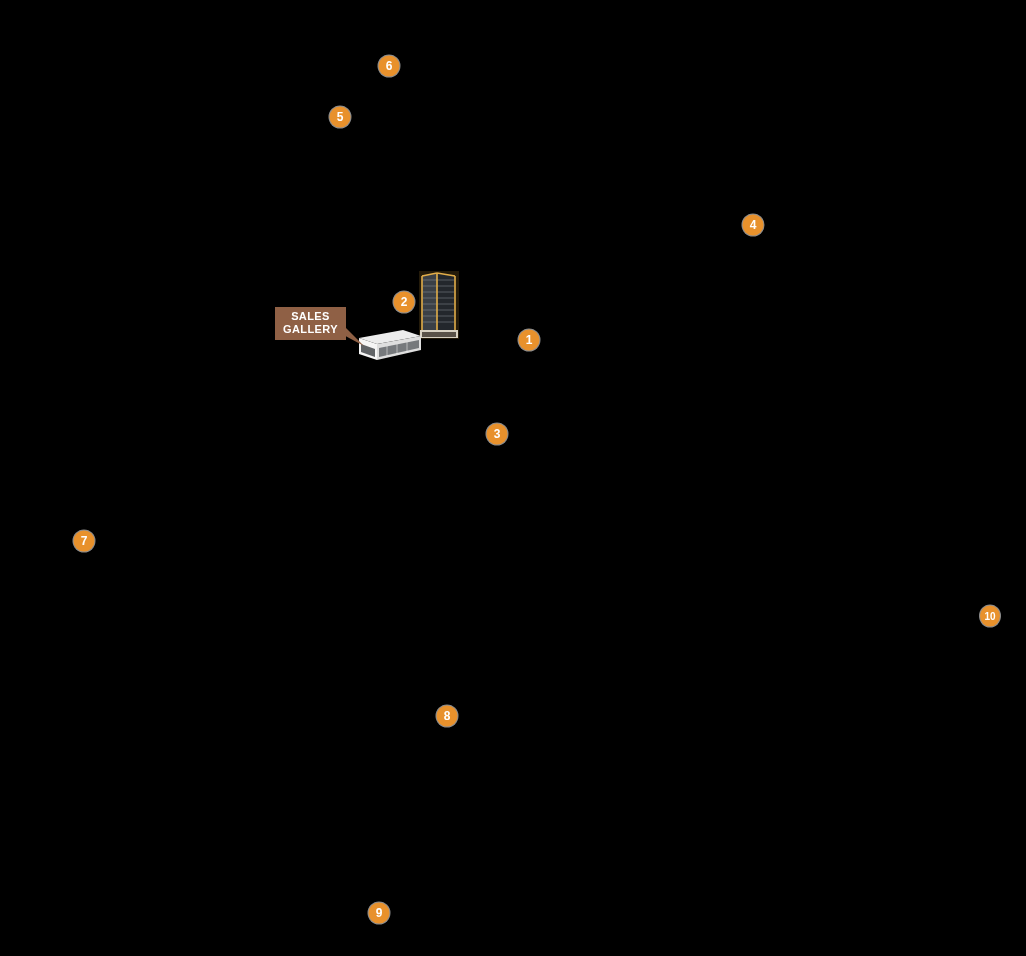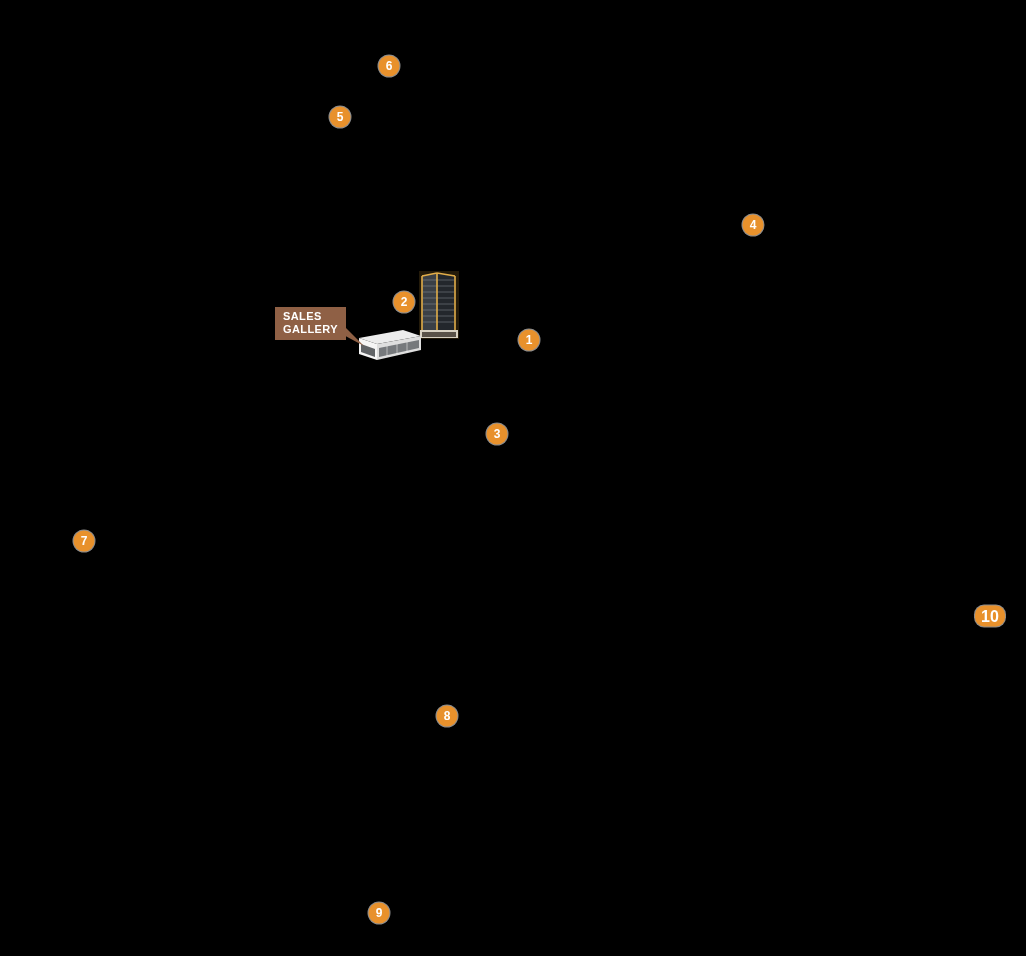--- a/index.html
+++ b/index.html
@@ -25,36 +25,35 @@
     font-weight: bold;
     font-size: 12px;
     line-height: 21px;
     text-align: center;
     transform: translate(-50%, -50%);
     box-shadow: 0 0 0 1px rgba(255,255,255,0.55);
     cursor: pointer;
     user-select: none;
   }
   .marker.wide {
-    width: 30px;
-    font-size: 16px;
-    border-radius: 9px;
+    width: 20px;
+    font-size: 10px;
   }
   .sales-tag {
     position: absolute;
     left: 275px;
     top: 307px;
     background: #8F6045;
     color: #FFFFFF;
     font-weight: bold;
     font-size: 11px;
     line-height: 13px;
     letter-spacing: 0.4px;
     padding: 3px 8px 4px 8px;
-    text-align: left;
+    text-align: center;
     z-index: 3;
   }
   .tag-pointer {
     position: absolute;
     left: 338px;
     top: 316px;
     z-index: 2;
   }
   .tower-img {
     position: absolute;

